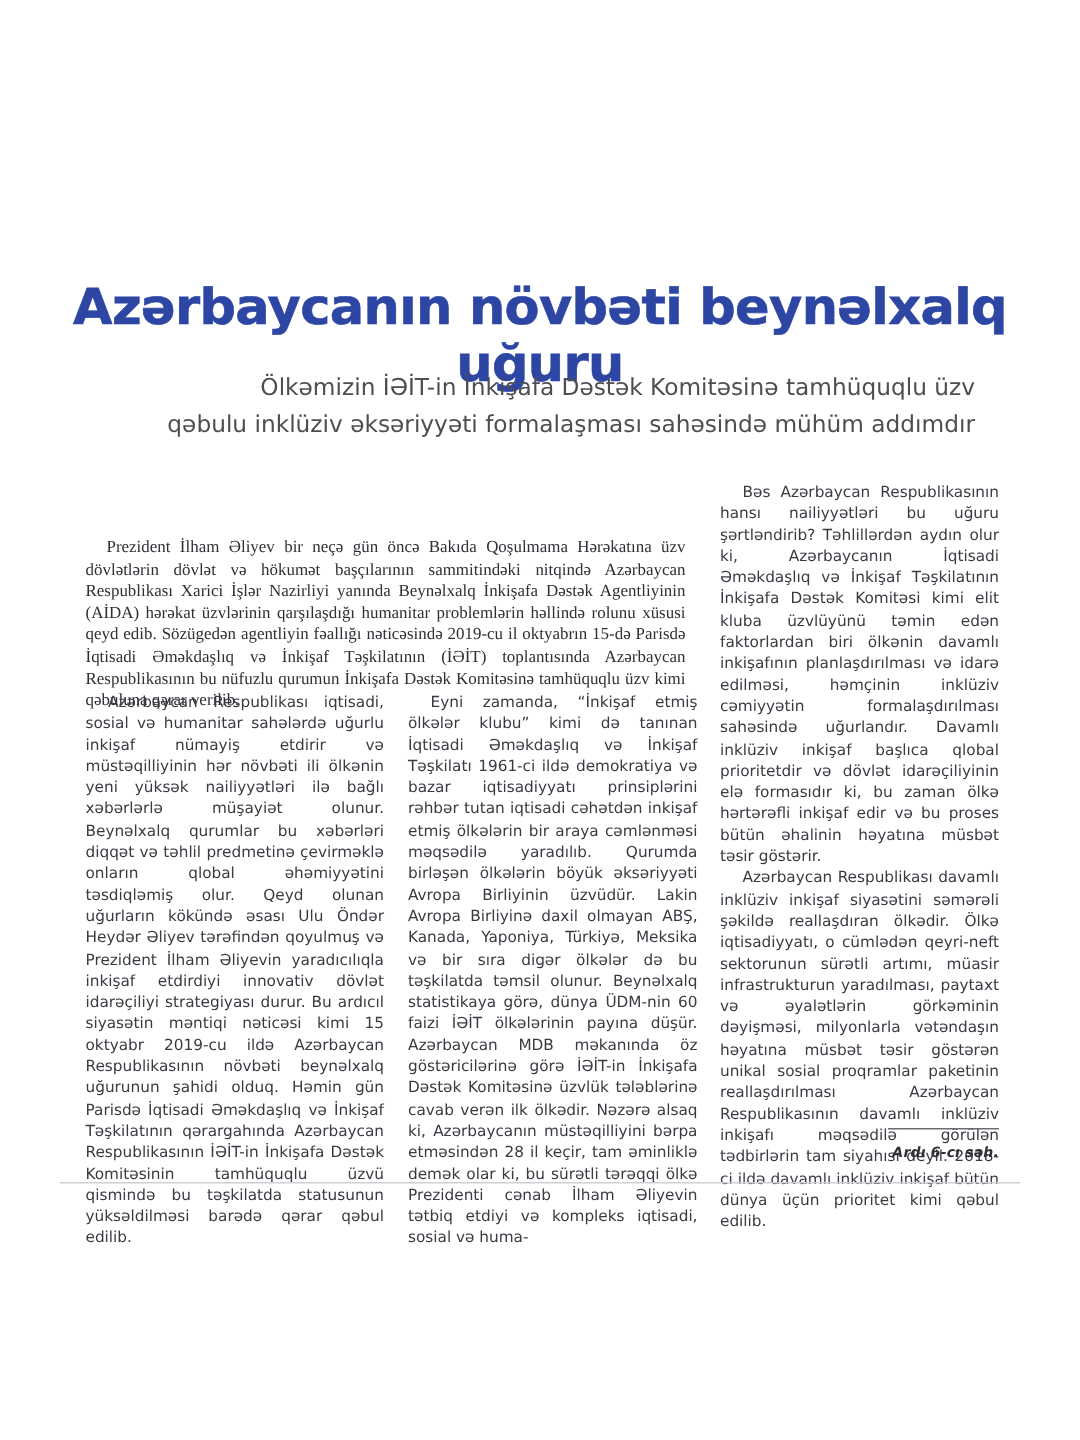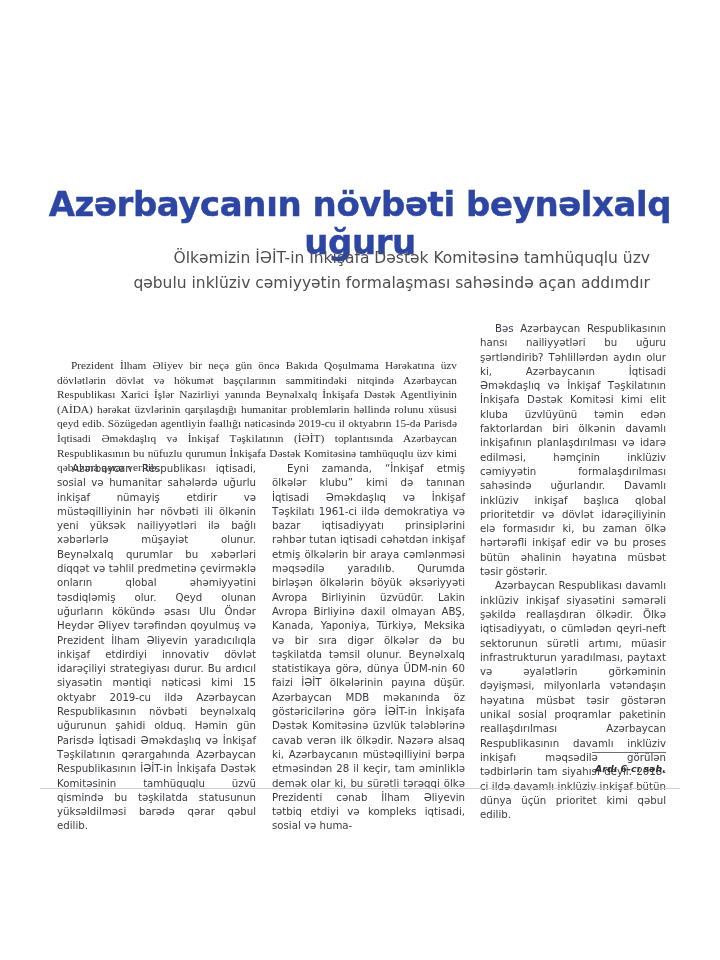--- a/index.html
+++ b/index.html
@@ -147,21 +147,21 @@
 </head>
 <body>
 
 <div class="page">
   <div class="scan">
 
     <div class="headline">Azərbaycanın növbəti beynəlxalq uğuru</div>
 
     <div class="subtitle">
       <span class="sub-line">Ölkəmizin İƏİT-in İnkişafa Dəstək Komitəsinə tamhüquqlu üzv</span>
-      <span class="sub-line">qəbulu inklüziv cəmiyyətin formalaşması sahəsində açan addımdır</span>
+      <span class="sub-line">qəbulu inklüziv əksəriyyəti formalaşması sahəsində mühüm addımdır</span>
     </div>
 
     <div class="lead">Prezident İlham Əliyev bir neçə gün öncə Bakıda Qoşulmama Hərəkatına üzv dövlətlərin dövlət və hökumət başçılarının sammitindəki nitqində Azərbaycan Respublikası Xarici İşlər Nazirliyi yanında Beynəlxalq İnkişafa Dəstək Agentliyinin (AİDA) hərəkat üzvlərinin qarşılaşdığı humanitar problemlərin həllində rolunu xüsusi qeyd edib. Sözügedən agentliyin fəallığı nəticəsində 2019-cu il oktyabrın 15-də Parisdə İqtisadi Əməkdaşlıq və İnkişaf Təşkilatının (İƏİT) toplantısında Azərbaycan Respublikasının bu nüfuzlu qurumun İnkişafa Dəstək Komitəsinə tamhüquqlu üzv kimi qəbuluna qərar verilib.</div>
 
     <div class="col col-1">
       <p>Azərbaycan Respublikası iqtisadi, sosial və humanitar sahələrdə uğurlu inkişaf nümayiş etdirir və müstəqilliyinin hər növbəti ili ölkənin yeni yüksək nailiyyətləri ilə bağlı xəbərlərlə müşayiət olunur. Beynəlxalq qurumlar bu xəbərləri diqqət və təhlil predmetinə çevirməklə onların qlobal əhəmiyyətini təsdiqləmiş olur. Qeyd olunan uğurların kökündə əsası Ulu Öndər Heydər Əliyev tərəfindən qoyulmuş və Prezident İlham Əliyevin yaradıcılıqla inkişaf etdirdiyi innovativ dövlət idarəçiliyi strategiyası durur. Bu ardıcıl siyasətin məntiqi nəticəsi kimi 15 oktyabr 2019-cu ildə Azərbaycan Respublikasının növbəti beynəlxalq uğurunun şahidi olduq. Həmin gün Parisdə İqtisadi Əməkdaşlıq və İnkişaf Təşkilatının qərargahında Azərbaycan Respublikasının İƏİT-in İnkişafa Dəstək Komitəsinin tamhüquqlu üzvü qismində bu təşkilatda statusunun yüksəldilməsi barədə qərar qəbul edilib.</p>
     </div>
 
     <div class="col col-2">
       <p>Eyni zamanda, “İnkişaf etmiş ölkələr klubu” kimi də tanınan İqtisadi Əməkdaşlıq və İnkişaf Təşkilatı 1961-ci ildə demokratiya və bazar iqtisadiyyatı prinsiplərini rəhbər tutan iqtisadi cəhətdən inkişaf etmiş ölkələrin bir araya cəmlənməsi məqsədilə yaradılıb. Qurumda birləşən ölkələrin böyük əksəriyyəti Avropa Birliyinin üzvüdür. Lakin Avropa Birliyinə daxil olmayan ABŞ, Kanada, Yaponiya, Türkiyə, Meksika və bir sıra digər ölkələr də bu təşkilatda təmsil olunur. Beynəlxalq statistikaya görə, dünya ÜDM-nin 60 faizi İƏİT ölkələrinin payına düşür. Azərbaycan MDB məkanında öz göstəricilərinə görə İƏİT-in İnkişafa Dəstək Komitəsinə üzvlük tələblərinə cavab verən ilk ölkədir. Nəzərə alsaq ki, Azərbaycanın müstəqilliyini bərpa etməsindən 28 il keçir, tam əminliklə demək olar ki, bu sürətli tərəqqi ölkə Prezidenti cənab İlham Əliyevin tətbiq etdiyi və kompleks iqtisadi, sosial və huma-</p>

